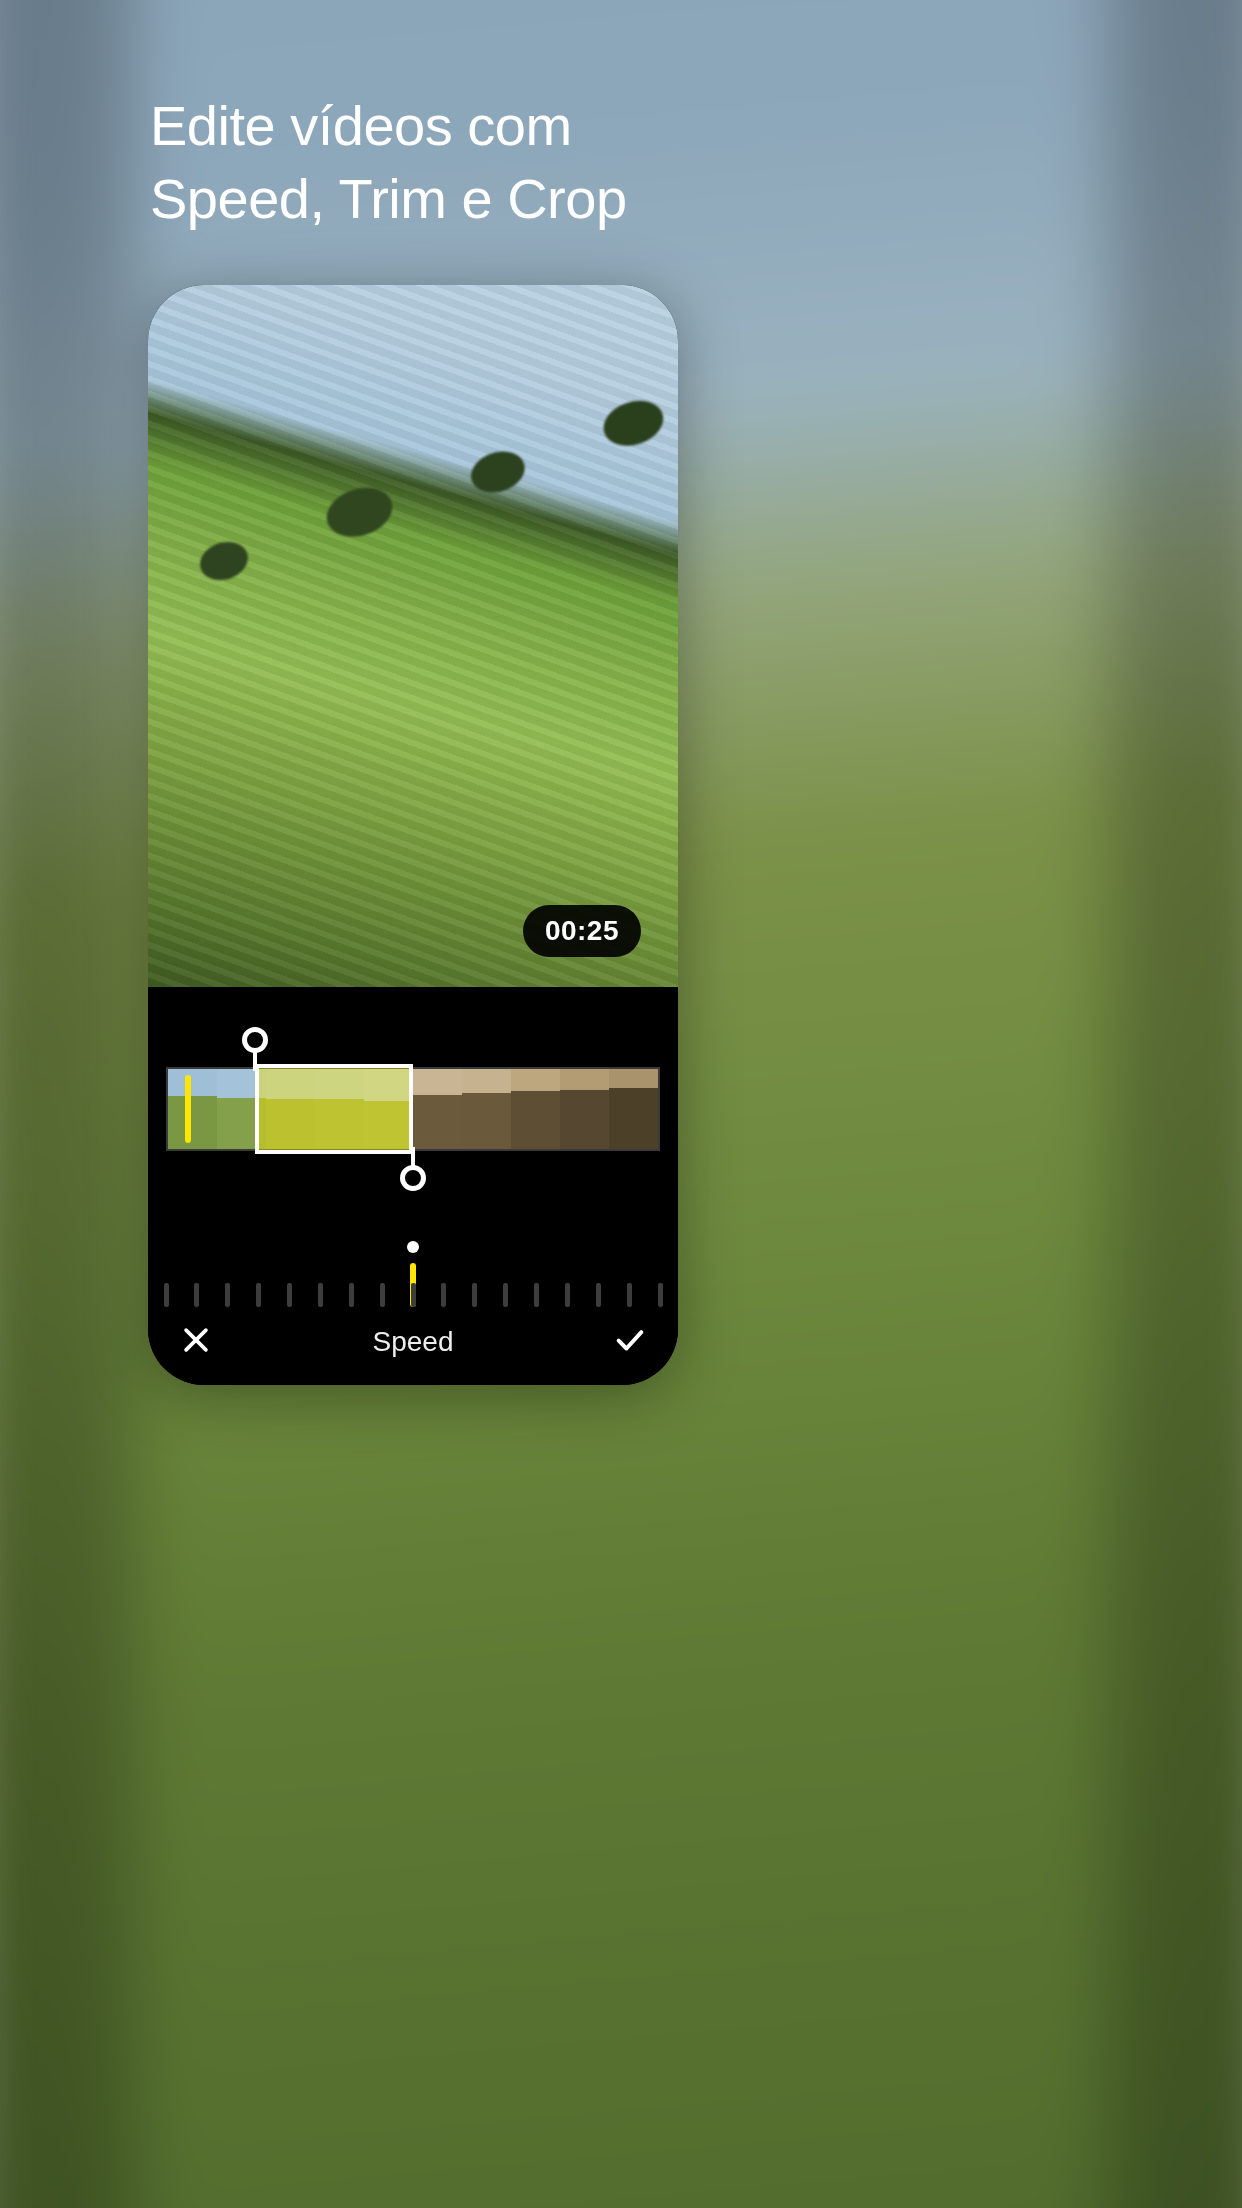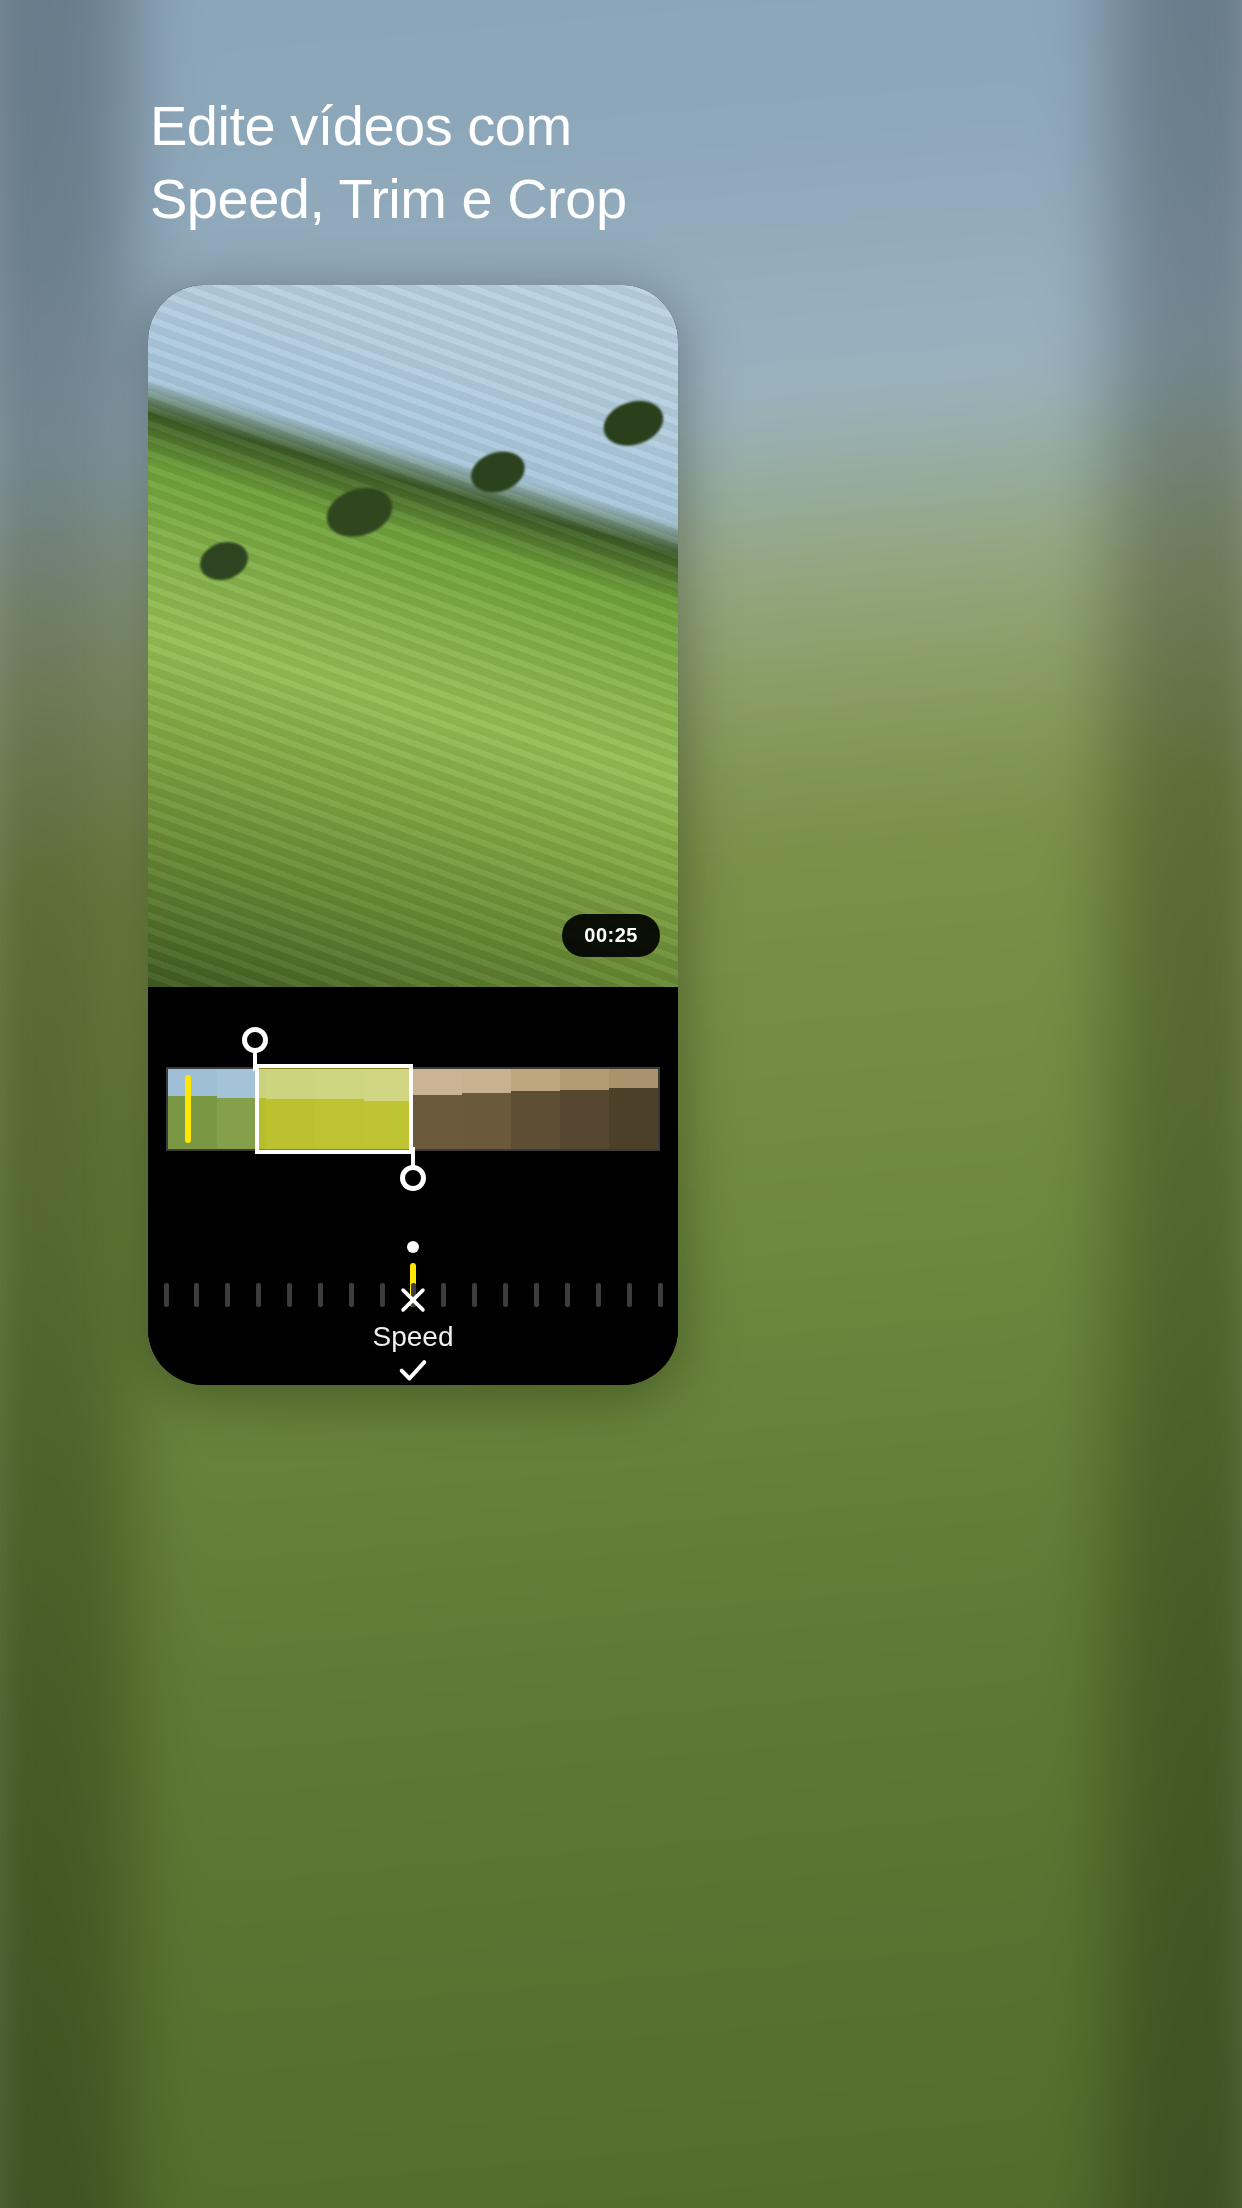--- a/index.html
+++ b/index.html
@@ -71,24 +71,24 @@
       radial-gradient(55px 38px at 40% 50%, #30461f 60%, transparent 62%),
       radial-gradient(45px 32px at 60% 55%, #2c421e 60%, transparent 62%),
       radial-gradient(50px 35px at 80% 50%, #2a401c 60%, transparent 62%),
       radial-gradient(38px 28px at 97% 55%, #2a401c 60%, transparent 62%);
     transform: rotate(-18deg);
     filter: blur(1px);
   }
 
   .duration-pill {
     position: absolute;
-    right: 18px; bottom: 30px;
+    right: 37px; bottom: 30px;
     background: rgba(0,0,0,0.9);
     color: #fff;
-    font-size: 20px;
+    font-size: 28px;
     font-weight: 600;
     padding: 10px 22px;
     border-radius: 999px;
     letter-spacing: 0.5px;
   }
 
   
   .editor {
     position: absolute;
     left: 0; top: 702px; right: 0; bottom: 0;
@@ -174,27 +174,26 @@
   }
   .speed-dot {
     position: absolute;
     width: 12px; height: 12px;
     background: #fff;
     border-radius: 50%;
   }
 
   .bottom-bar {
     position: absolute;
-    left: 0; right: 0; bottom: 16px;
+    left: 0; right: 0; bottom: 0;
     height: 86px;
     display: flex;
     align-items: center;
     justify-content: space-between;
     padding: 0 26px;
-    flex-direction: column;
   }
   .bottom-bar .label {
     color: #eee;
     font-size: 28px;
     font-weight: 400;
   }
   .icon-btn {
     width: 44px; height: 44px;
     display: flex; align-items: center; justify-content: center;
   }

